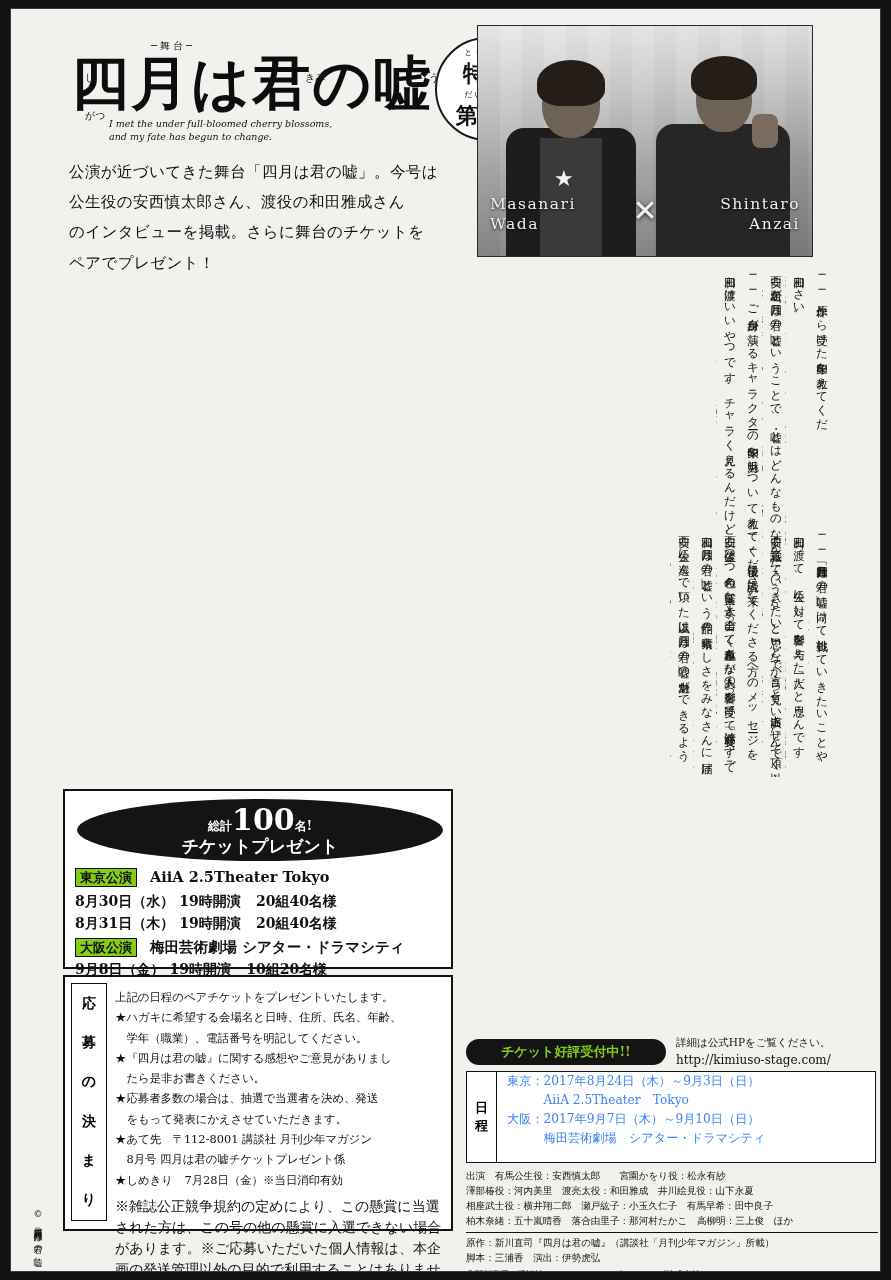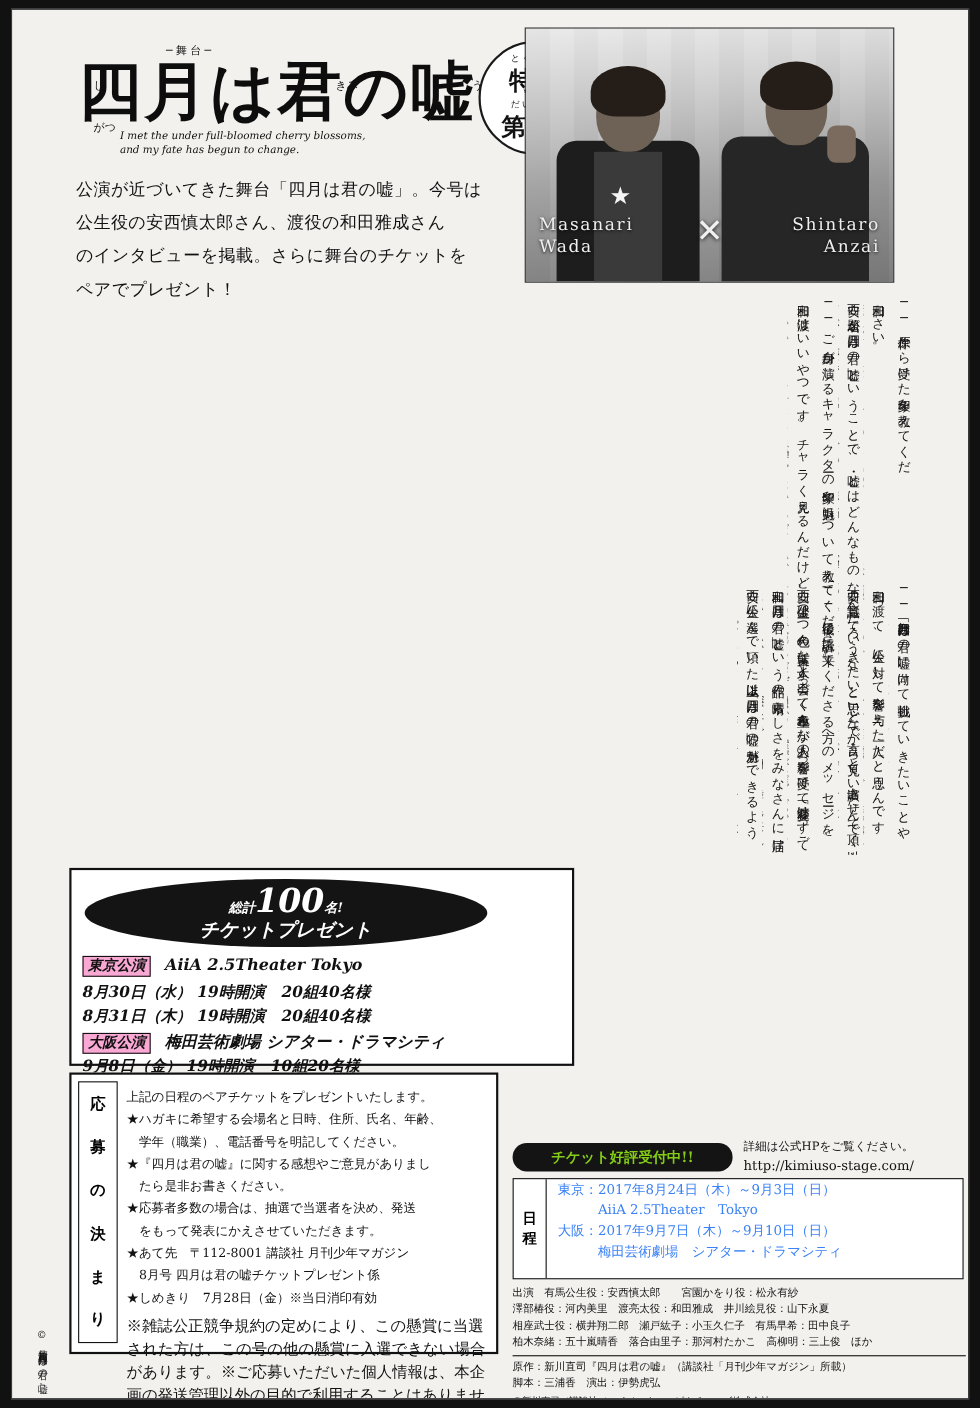--- a/index.html
+++ b/index.html
@@ -91,34 +91,34 @@
   }
   .vcol {
     writing-mode: vertical-rl; text-orientation: upright;
     font-family:"DejaVu Serif","Liberation Serif",serif;
     font-size:11.6px; line-height:1.62; letter-spacing:.6px; color:#111;
     height:100%; width:23px; white-space:pre-wrap; overflow:hidden;
   }
   .block2 { position:absolute; left:52px; top:518px; width:768px; height:250px; }
   
   .present {
-    position:absolute; left:52px; top:780px; width:459px; height:180px;
-    border:2px solid #111; background:#fff;font-style:italic;
+    position:absolute; left:52px; top:780px; width:390px; height:180px;
+    border:2px solid #111; background:#fff;
   }
   .ellipse {
     position:absolute; left:12px; top:8px; width:366px; height:62px;
     border-radius:50%; background:#141414; color:#fff;
     display:flex; flex-direction:column; align-items:center; justify-content:center;
   }
   .ellipse .l1 { font-family:"DejaVu Serif","Liberation Serif",serif; font-size:23px; font-weight:700; letter-spacing:0px; line-height:1;}
   .ellipse .l1 .small { font-size:12px; }
   .ellipse .l1 .num { font-size:30px; }
   .ellipse .l2 { font-family:"DejaVu Serif","Liberation Serif",serif; font-size:17px; font-weight:700; margin-top:3px; line-height:1;}
   .pl { position:absolute; left:10px; font-family:"DejaVu Serif","Liberation Serif",serif; color:#111; }
-  .tag { border:1.5px solid #111; padding:1px 4px; font-size:13px; font-weight:700; background:#f9a8d4;}
+  .tag { border:1.5px solid #111; padding:1px 4px; font-size:13px; font-weight:700; background:#84cc16;}
   .pl .ven { font-size:14.5px; font-weight:700; margin-left:8px;}
   .pl .dt { font-size:14px; font-weight:700; }
   .pl .qty { font-size:14px; font-weight:700; margin-left:10px;}
   
   .apply {
     position:absolute; left:52px; top:966px; width:390px; height:256px;
     border:2px solid #111; background:#fff;
   }
   .apply-label {
     position:absolute; left:6px; top:6px; width:36px; height:238px;

